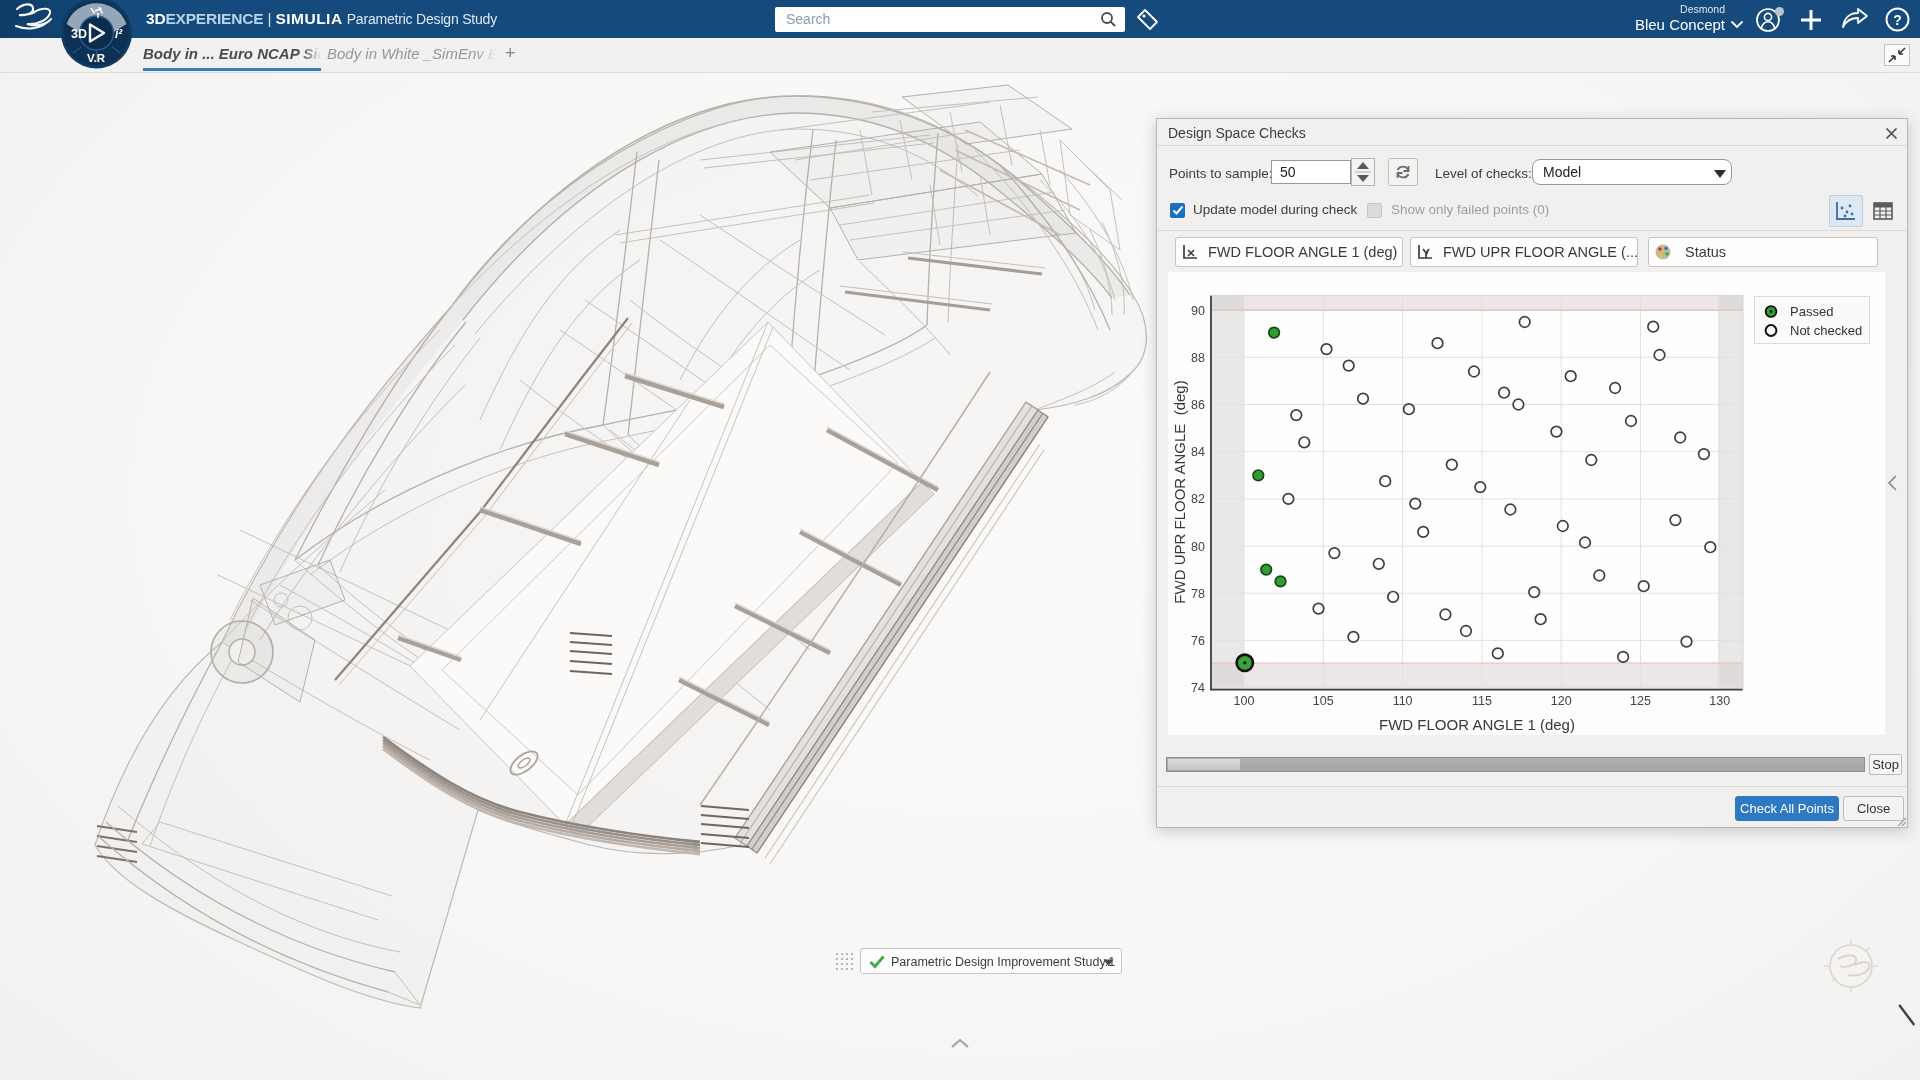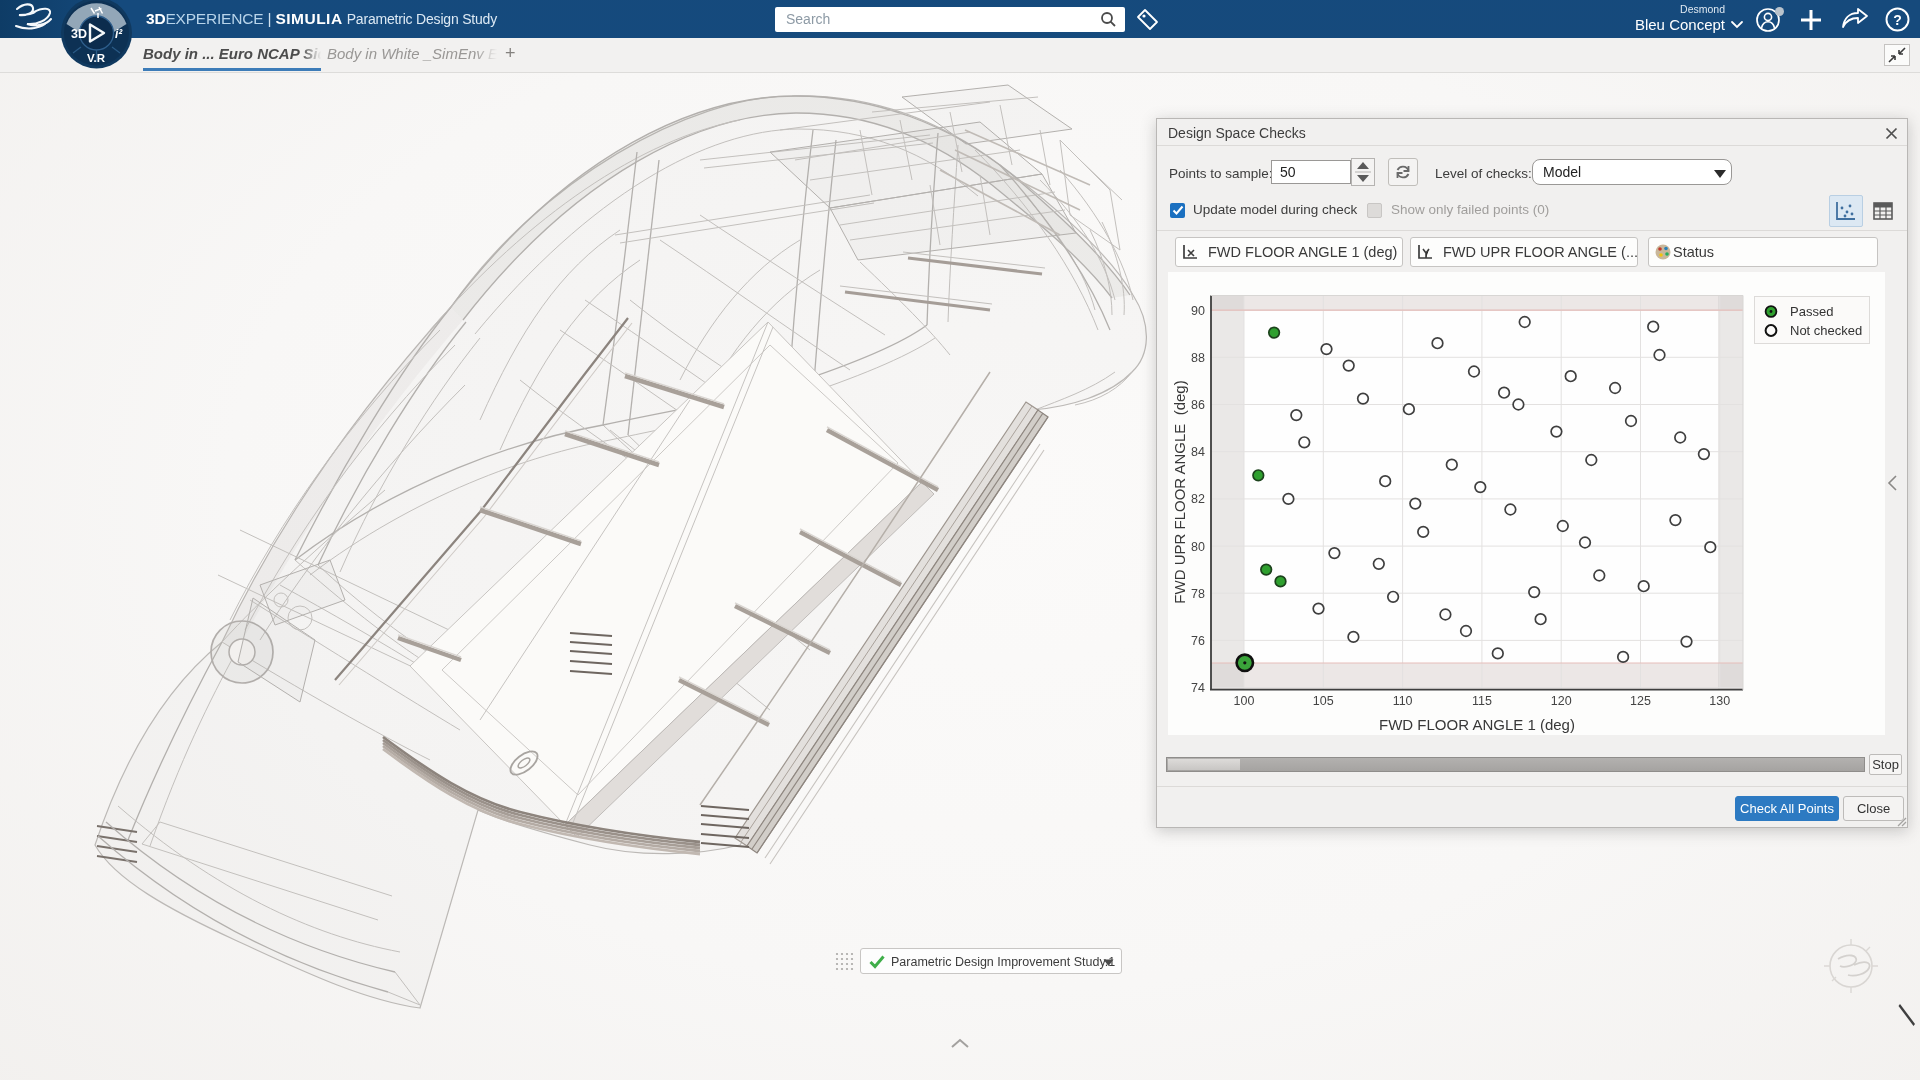--- a/index.html
+++ b/index.html
@@ -1,19 +1,19 @@
 <!DOCTYPE html>
 <html><head><meta charset="utf-8"><style>
 html,body{margin:0;padding:0;width:1920px;height:1080px;overflow:hidden;background:#fff;
 font-family:"Liberation Sans",sans-serif;}
 .abs{position:absolute}
 #topbar{position:absolute;left:0;top:0;width:1920px;height:38px;
 background:linear-gradient(90deg,#0e3c66 0,#154a7d 120px,#164a7c 100%);}
 #title{position:absolute;left:146px;top:0;height:38px;line-height:38px;color:#fff;font-size:15.5px;white-space:nowrap;letter-spacing:-0.2px}
-#title .l{color:#b8d4ea;font-weight:400}
+#title .l{color:#b8d4ea;font-weight:700}
 #title .b{font-weight:bold}
 #title .app{color:#dce9f4;font-size:14px}
 #search{position:absolute;left:775px;top:7px;width:350px;height:25px;background:#fff;border-radius:2px}
 #search .ph{position:absolute;left:11px;top:4px;font-size:14px;color:#8d9aa5}
 #tabbar{position:absolute;left:0;top:38px;width:1920px;height:34px;background:#f2f1f0;border-bottom:1px solid #dddcda}
 .tab1{position:absolute;left:143px;top:7px;width:180px;overflow:hidden;font-size:15px;font-style:italic;font-weight:bold;color:#4c4c4c;white-space:nowrap;
  -webkit-mask-image:linear-gradient(90deg,#000 88%,transparent 99%);}
 .tab2{position:absolute;left:327px;top:7px;width:172px;overflow:hidden;font-size:15px;font-style:italic;color:#999795;white-space:nowrap;
  -webkit-mask-image:linear-gradient(90deg,#000 86%,transparent 99%);}
 .tabplus{position:absolute;left:505px;top:5px;font-size:18px;color:#84817e}
@@ -327,21 +327,21 @@
   <circle cx="11" cy="16" r="1.4" fill="#3f6f9f"></circle>
  </svg>
  <svg class="abs" style="left:715px;top:82px" width="22" height="20" viewBox="0 0 22 20">
   <rect x="2" y="2" width="18" height="16" fill="none" stroke="#5a5a5a" stroke-width="1.6"></rect>
   <rect x="2" y="2" width="18" height="4.5" fill="#5a5a5a"></rect>
   <path d="M8 6 V18 M14 6 V18 M2 10 H20 M2 14 H20" stroke="#5a5a5a" stroke-width="1.2"></path>
  </svg>
  <span class="sep" style="top:111px"></span>
  <span class="hbtn" style="left:18px;width:228px;padding-left:32px">FWD FLOOR ANGLE 1 (deg)</span>
  <span class="hbtn" style="left:253px;width:228px;padding-left:32px">FWD UPR FLOOR ANGLE  (...</span>
- <span class="hbtn" style="left:491px;width:230px;padding-left:24px">Status</span>
+ <span class="hbtn" style="left:491px;width:230px;padding-left:36px">Status</span>
  <svg class="abs" style="left:24px;top:124px" width="18" height="18" viewBox="0 0 18 18">
   <path d="M3 2 V15 H16" stroke="#3c3c3c" stroke-width="1.7" fill="none"></path>
   <path d="M7 7 l6 6 m0 -6 l-6 6" stroke="#3c3c3c" stroke-width="1.6"></path>
  </svg>
  <svg class="abs" style="left:259px;top:124px" width="18" height="18" viewBox="0 0 18 18">
   <path d="M3 2 V15 H16" stroke="#3c3c3c" stroke-width="1.7" fill="none"></path>
   <path d="M7 6 l3 4 m3 -4 l-3 4 v5" stroke="#3c3c3c" stroke-width="1.6"></path>
  </svg>
  <svg class="abs" style="left:497px;top:124px" width="19" height="18" viewBox="0 0 19 18">
   <circle cx="9" cy="9" r="7.5" fill="#c9b79a"></circle>

